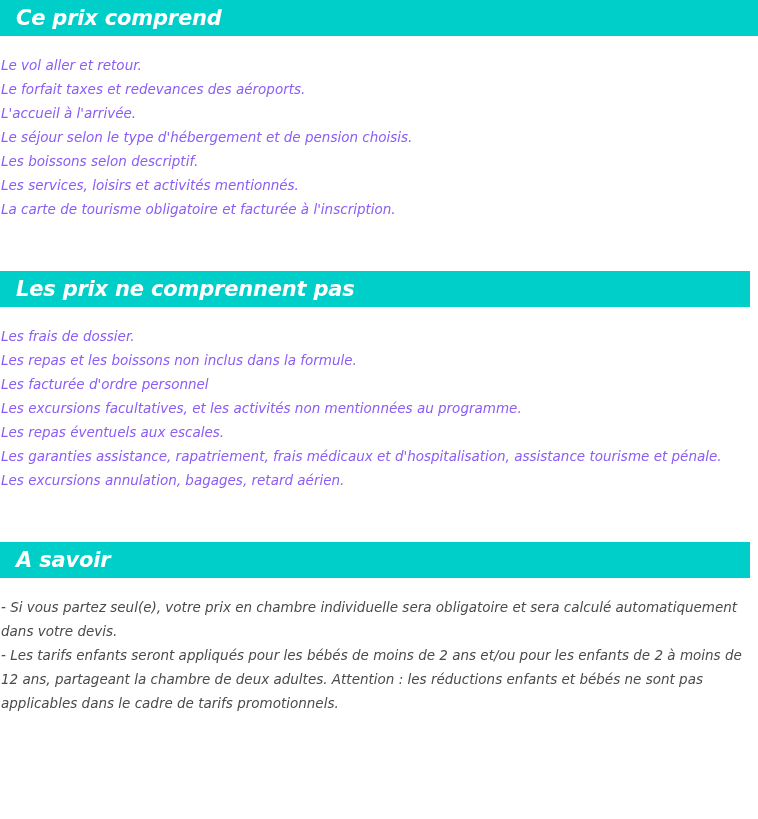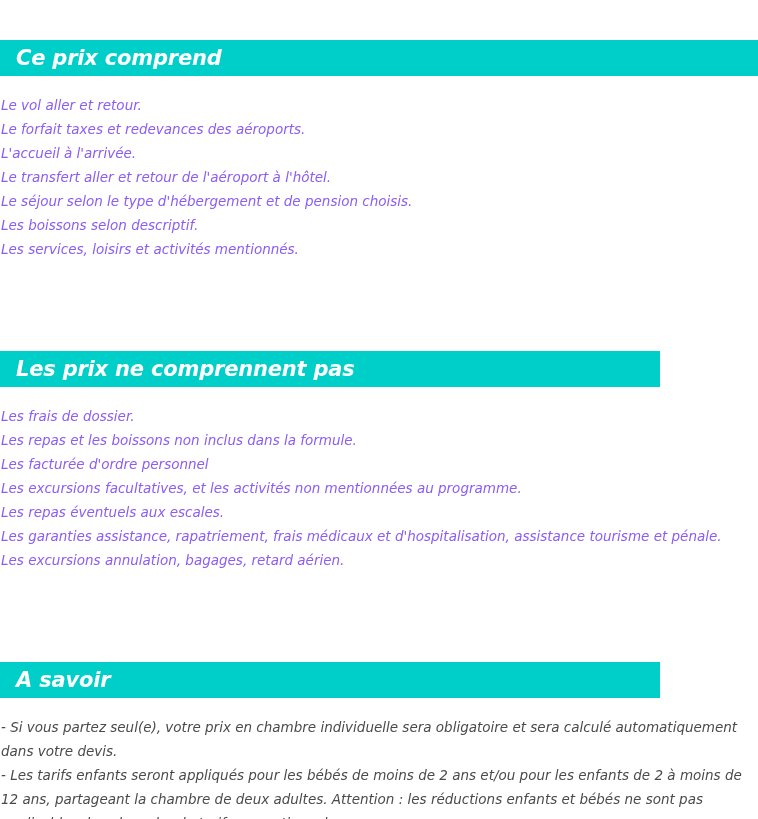--- a/index.html
+++ b/index.html
@@ -22,27 +22,26 @@
   }
 
   
   .section-bar {
     background: #00cfc9;
     height: 36px;
     display: flex;
     align-items: center;
     box-sizing: border-box;
     padding-left: 16px;
-    margin-top: 40px;
   }
   .section-bar.full {
     width: 758px;
   }
   .section-bar.inset {
-    width: 660px;
+    width: 750px;
   }
   .section-bar-title {
     color: #ffffff;
     font-family: "DejaVu Sans", sans-serif;
     font-style: italic;
     font-weight: bold;
     font-size: 21px;
     line-height: 21px;
     letter-spacing: -0.2px;
     white-space: nowrap;
@@ -88,24 +87,24 @@
   <div class="section-bar full">
     <span class="section-bar-title">Ce prix comprend</span>
   </div>
 
   <div class="gap-after-bar-1"></div>
 
   <div class="section-body">
     <div class="body-line">Le vol aller et retour.</div>
     <div class="body-line">Le forfait taxes et redevances des aéroports.</div>
     <div class="body-line">L'accueil à l'arrivée.</div>
-    <div class="body-line">Le transfert aller et retour de l'aéroport à l'hôtel.</div>
     <div class="body-line">Le séjour selon le type d'hébergement et de pension choisis.</div>
     <div class="body-line">Les boissons selon descriptif.</div>
     <div class="body-line">Les services, loisirs et activités mentionnés.</div>
+    <div class="body-line">La carte de tourisme obligatoire et facturée à l'inscription.</div>
   </div>
 
   <div class="gap-section-1-2"></div>
 
   <div class="section-bar inset">
     <span class="section-bar-title">Les prix ne comprennent pas</span>
   </div>
 
   <div class="gap-after-bar-2"></div>
 

